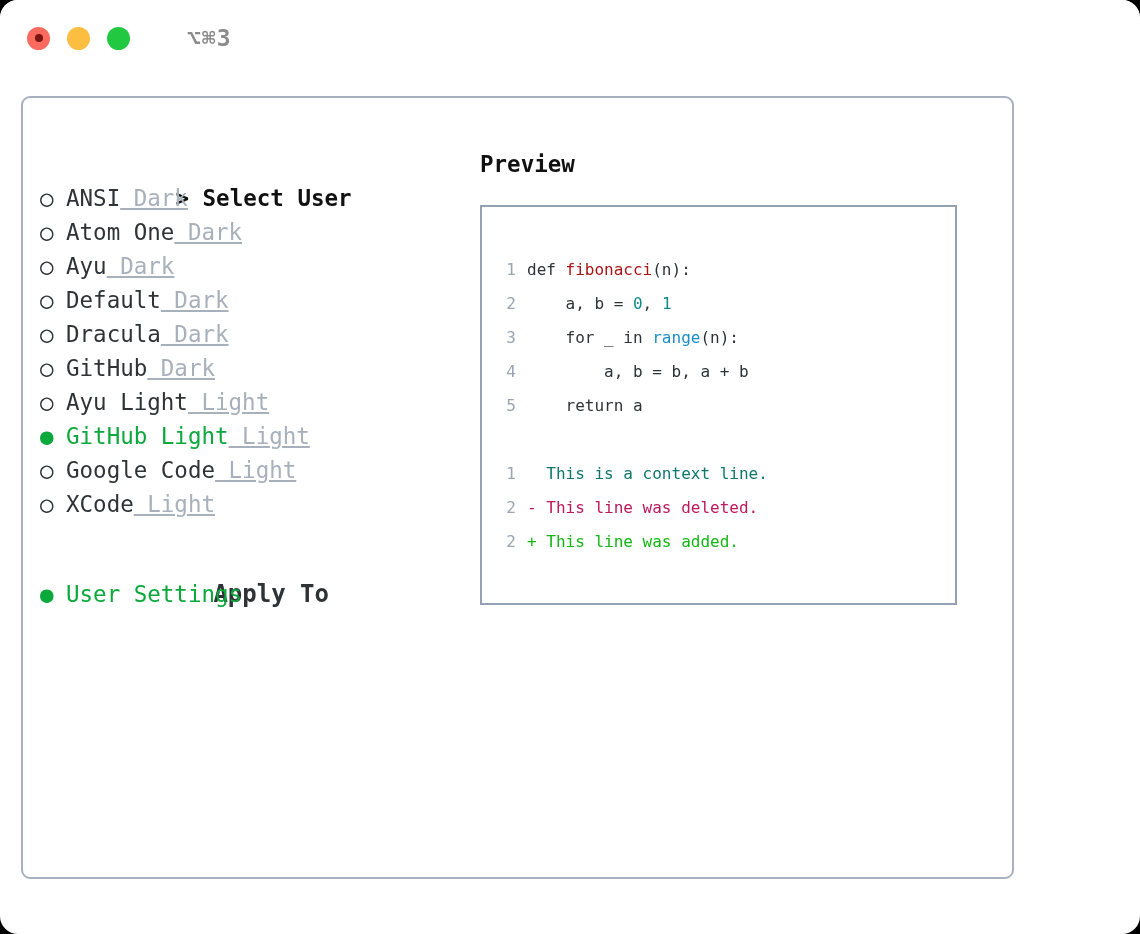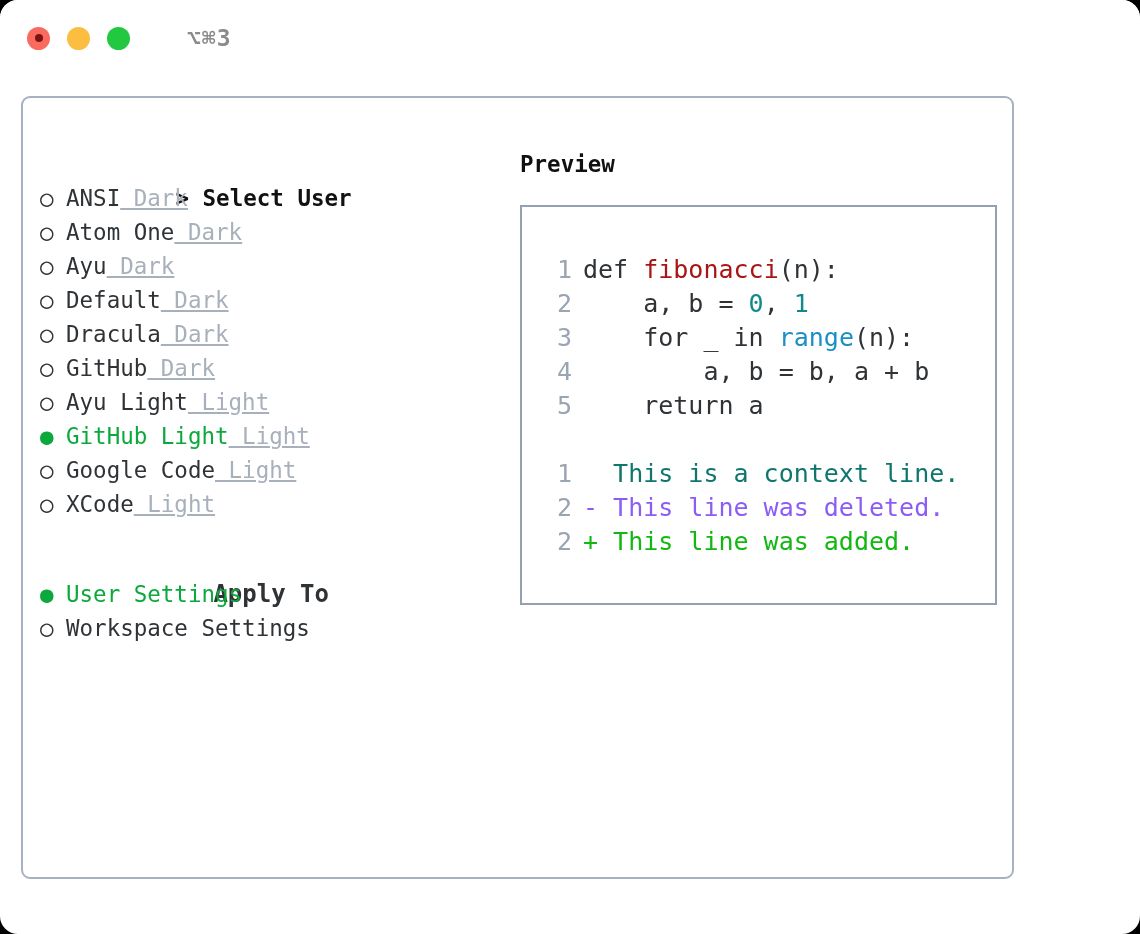--- a/index.html
+++ b/index.html
@@ -120,62 +120,62 @@
     margin-top: 34px;
     font-size: 22.5px;
     line-height: 34px;
     color: #a8b0bb;
     max-width: 400px;
   }
 
   
   .right-col {
     position: absolute;
-    left: 497px; top: 49px;
+    left: 457px; top: 49px;
     width: 495px;
   }
   .preview-title {
     font-size: 22.5px;
     font-weight: bold;
     color: #111111;
     height: 34px;
     line-height: 34px;
   }
   .preview-box {
     margin-top: 24px;
     width: 477px;
     height: 400px;
     border: 2px solid #94a1b3;
     background: #ffffff;
     padding: 46px 0 0 0;
     overflow: hidden;
   }
 
   .code-line {
-    font-size: 25px;
-    line-height: 34px;
-    white-space: pre;
-    padding-left: 28px;
+    font-size: 16px;
+    line-height: 34px;
+    white-space: pre;
+    padding-left: 12px;
   }
   .ln {
     display: inline-block;
     width: 22px;
     text-align: right;
     color: #9aa5b1;
     margin-right: 11px;
   }
   .tok-kw     { color: #2f3336; }
   .tok-plain  { color: #2f3336; }
   .tok-fn     { color: #aa1414; }
   .tok-num    { color: #11888c; }
   .tok-builtin{ color: #1b8ec7; }
 
   .diff-gap { height: 34px; }
   .diff-context { color: #0f766e; }
-  .diff-del     { color: #8b5cf6; }
+  .diff-del     { color: #be185d; }
   .diff-add     { color: #12b812; }
 </style>
 </head>
 <body>
 
 <div class="window">
 
   <div class="titlebar">
     <div class="lights">
       <div class="light light-red"></div>
@@ -207,21 +207,20 @@
           </div>
 
         <div class="section-gap"></div>
 
         <div class="section-header">
           <span>  </span><span>Apply To</span>
         </div>
 
         <div id="apply-rows">
             <div class="row selected"><span class="marker">●</span><span class="label">User Settings</span></div>
-            <div class="row"><span class="marker">○</span><span class="label">Workspace Settings</span></div>
           </div>
 
       </div>
 
       <div class="right-col">
         <div class="preview-title">Preview</div>
         <div class="preview-box">
           <div id="code-block">
               <div class="code-line"><span class="ln">1</span><span class="tok-kw">def </span><span class="tok-fn">fibonacci</span><span class="tok-plain">(n):</span></div>
               <div class="code-line"><span class="ln">2</span><span class="tok-plain">    a, b = </span><span class="tok-num">0</span><span class="tok-plain">, </span><span class="tok-num">1</span></div>

